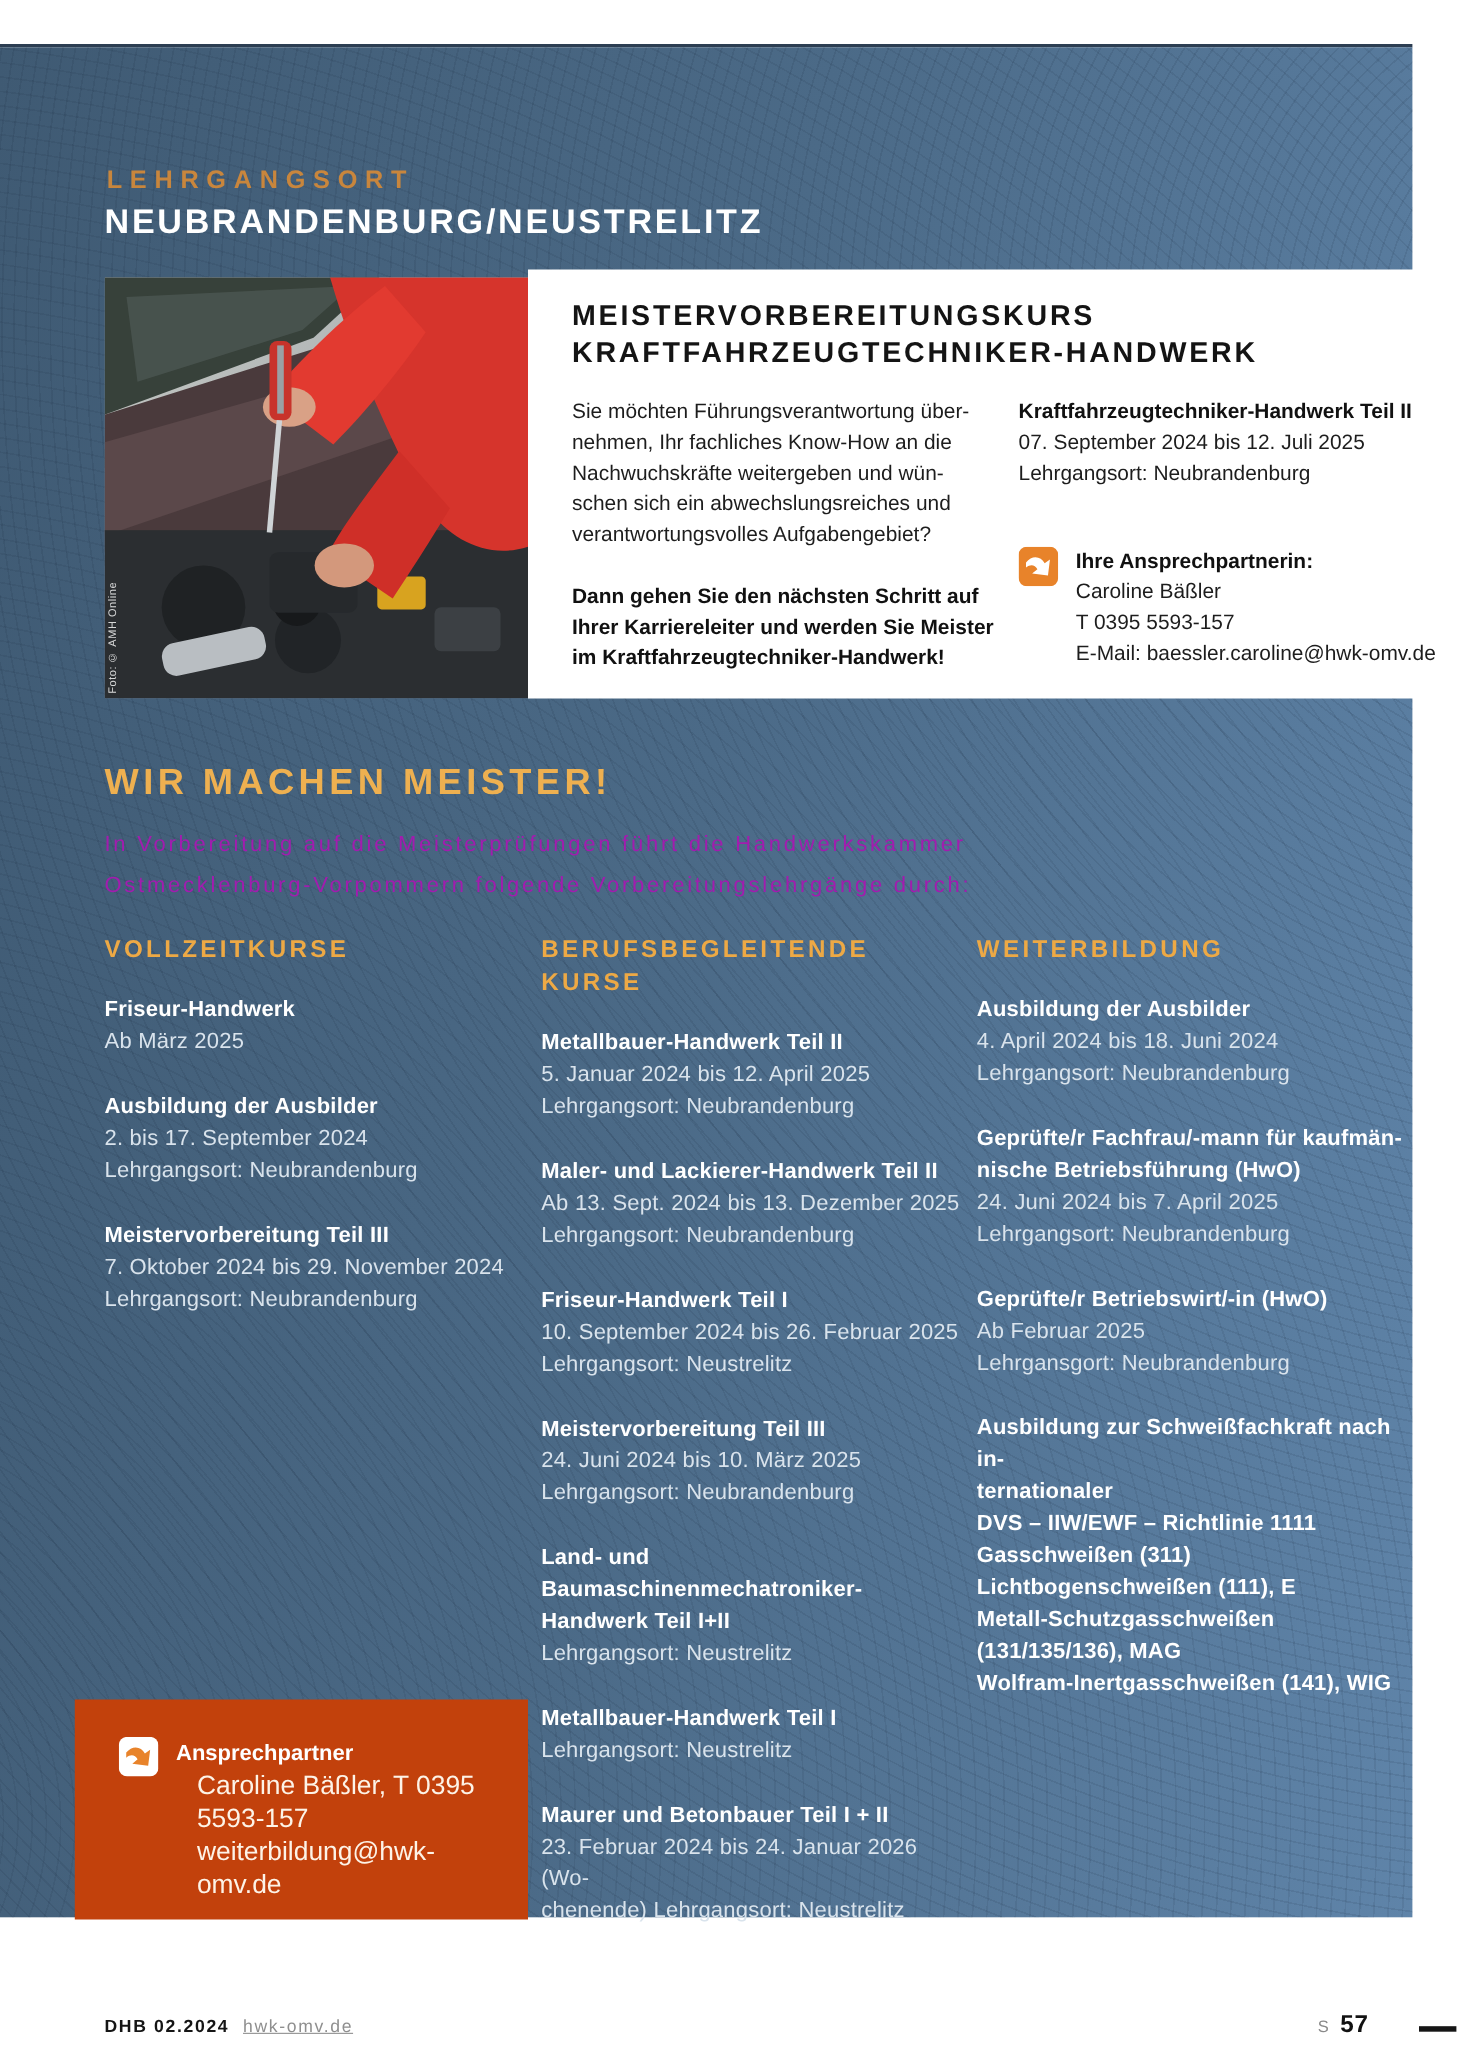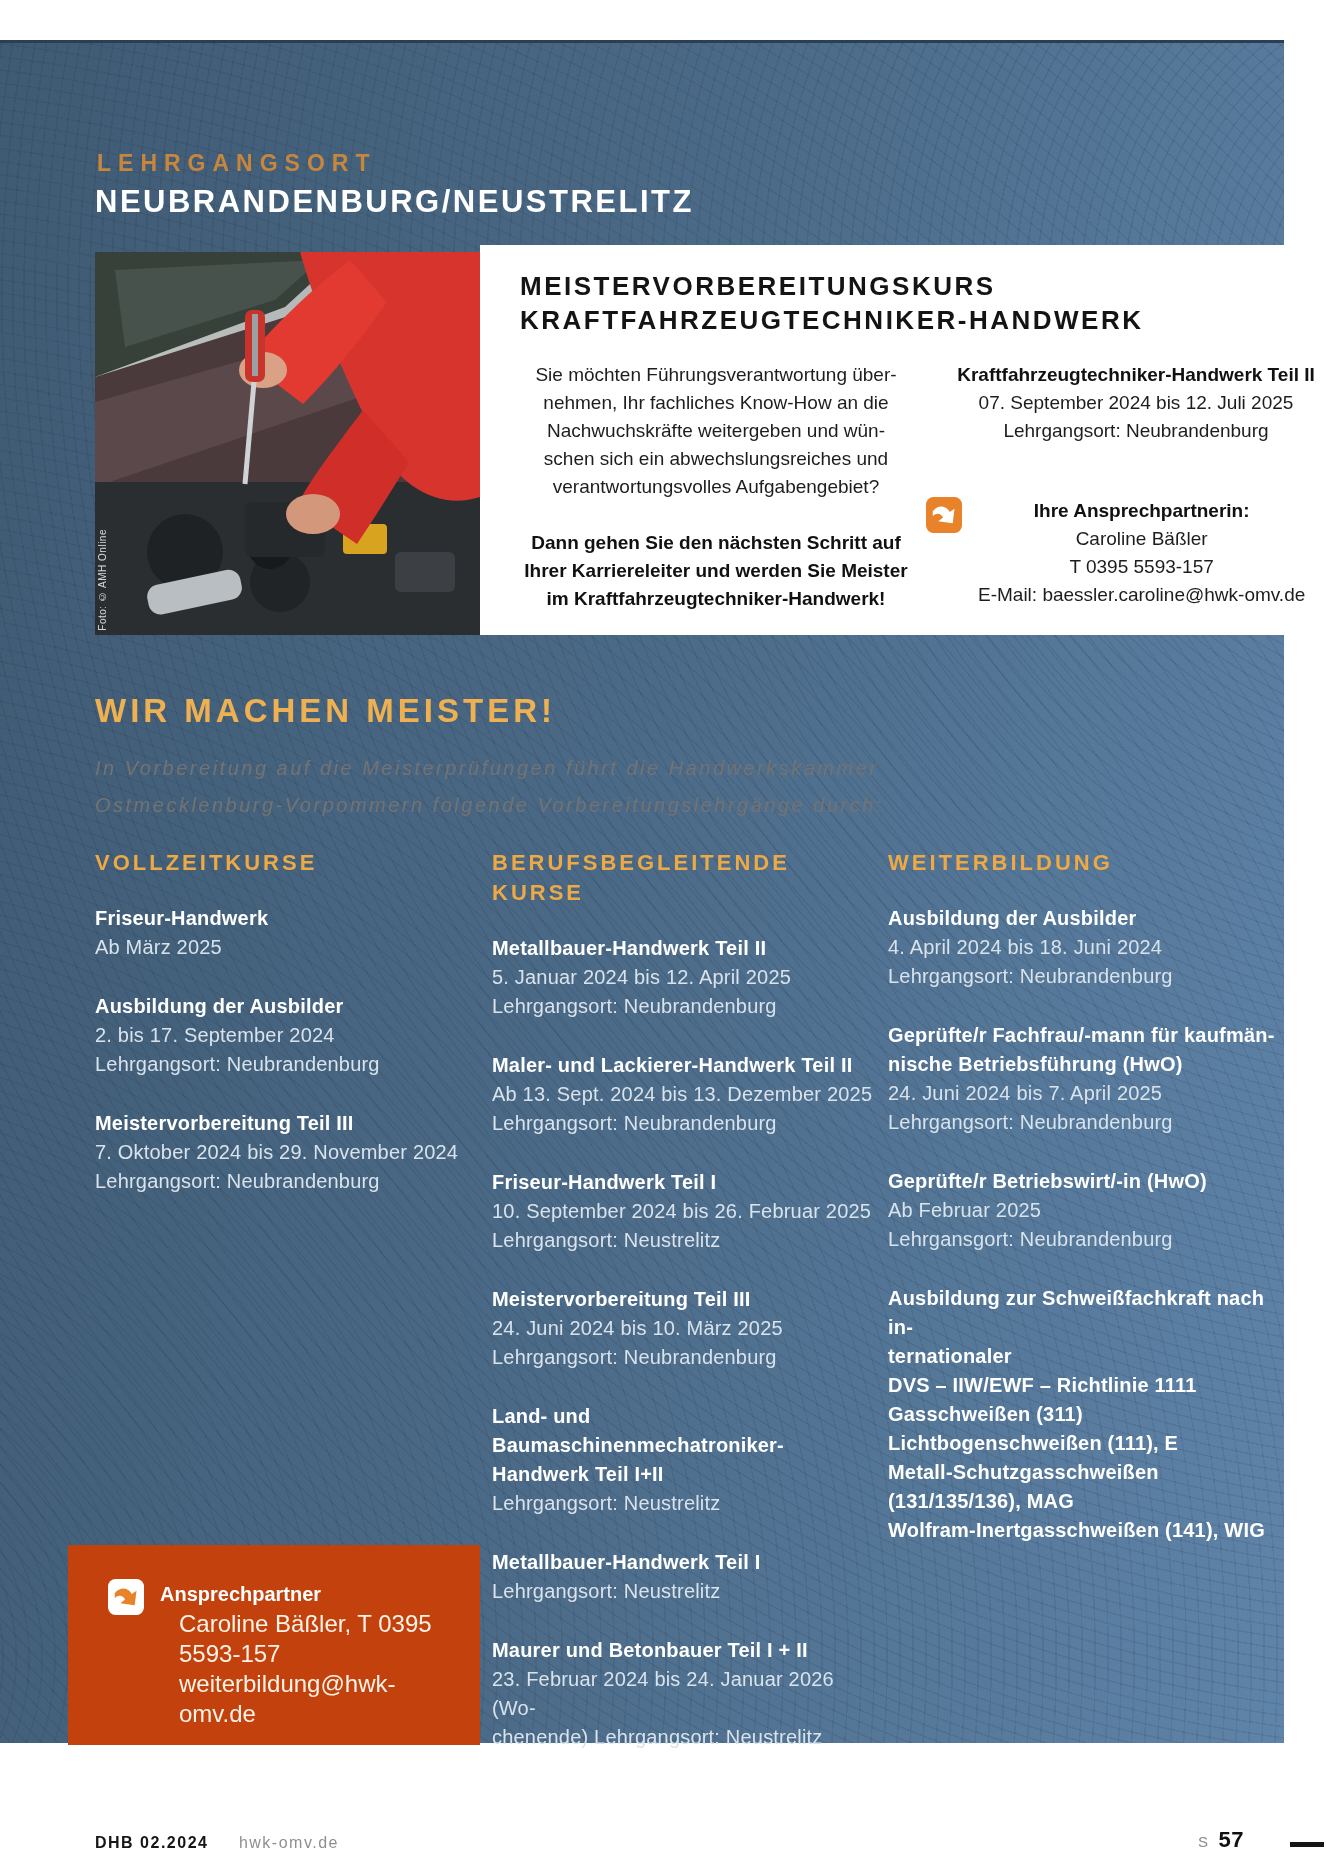--- a/index.html
+++ b/index.html
@@ -22,37 +22,37 @@
   
   .photo{position:absolute;left:95px;top:252px;width:385px;height:383px;overflow:hidden;}
   .photo svg{display:block;width:100%;height:100%;}
   .photo-credit{position:absolute;left:2px;bottom:4px;writing-mode:vertical-rl;transform:rotate(180deg);
     font-size:10px;letter-spacing:.5px;color:rgba(245,245,245,.85);}
 
   
   .white-box{position:absolute;left:480px;top:245px;width:846px;height:390px;background:#ffffff;
     box-sizing:border-box;padding:24px 18px 0 40px;}
   .wb-title{font-size:26px;font-weight:800;letter-spacing:2.5px;line-height:34px;color:#141414;white-space:pre-line;}
-  .wb-cols{display:flex;margin-top:24px;text-align:center;}
+  .wb-cols{display:flex;margin-top:24px;}
   .wb-left{width:392px;flex:none;}
   .wb-right{width:420px;flex:none;margin-left:14px;}
   .wb-p{font-size:19px;line-height:28px;color:#1d1d1d;white-space:pre-line;}
   .wb-cta{margin-top:28px;font-weight:700;color:#111111;}
   .wb-course-name{font-size:19px;line-height:28px;font-weight:700;color:#111111;}
   .wb-line{font-size:19px;line-height:28px;color:#1d1d1d;}
   .wb-contact{display:flex;margin-top:52px;}
   .icon-badge{width:36px;height:36px;flex:none;}
   .icon-badge svg{display:block;width:100%;height:100%;}
   .wb-contact-text{margin-left:16px;}
   .wb-contact-heading{font-size:19px;line-height:28px;font-weight:700;color:#111111;}
 
   
   .wmm{position:absolute;left:95px;top:692px;font-size:33px;font-weight:800;letter-spacing:4px;color:#eeb050;}
   .wmm-sub{position:absolute;left:95px;top:750px;font-size:20px;line-height:37px;letter-spacing:2.5px;
-    color:#737373;white-space:pre-line;font-style:italic;}
+    color:#a21caf;white-space:pre-line;}
 
   
   .courses-col{position:absolute;top:848px;}
   .col-1{left:95px;width:365px;}
   .col-2{left:492px;width:382px;}
   .col-3{left:888px;width:400px;}
   .col-header{font-size:22px;font-weight:800;letter-spacing:3px;color:#eda945;line-height:30px;
     margin-bottom:26px;white-space:pre-line;}
   .course{margin-bottom:30px;}
   .c-name{font-size:20px;font-weight:700;color:#ffffff;line-height:29px;letter-spacing:.2px;white-space:pre-line;}
@@ -61,21 +61,21 @@
   
   .contact-box{position:absolute;left:68px;top:1545px;width:412px;height:200px;background:#c2410c;
     box-sizing:border-box;padding:34px 18px 0 40px;display:flex;}
   .cb-text{margin-left:16px;}
   .cb-heading{font-size:20px;line-height:30px;font-weight:700;color:#ffffff;}
   .cb-line{font-size:24px;line-height:30px;color:#fdf3e7;margin-left:19px;}
 
   
   .footer-left{position:absolute;left:95px;top:1832px;font-size:16px;line-height:22px;}
   .f-issue{font-weight:800;letter-spacing:1.5px;color:#151515;}
-  .f-site{color:#8f8f8f;letter-spacing:1.5px;margin-left:26px;}
+  .f-site{color:#8f8f8f;letter-spacing:1.5px;margin-left:8px;text-decoration:underline;}
   .footer-right{position:absolute;right:82px;top:1826px;line-height:28px;white-space:nowrap;}
   .f-s{color:#8a8a8a;font-size:15px;}
   .f-num{font-size:22px;font-weight:800;color:#111111;margin-left:6px;letter-spacing:.5px;}
   .f-dash{position:absolute;right:2px;top:1842px;width:34px;height:5px;background:#151515;}
 </style>
 </head>
 <body>
 
 <div class="page">
 

